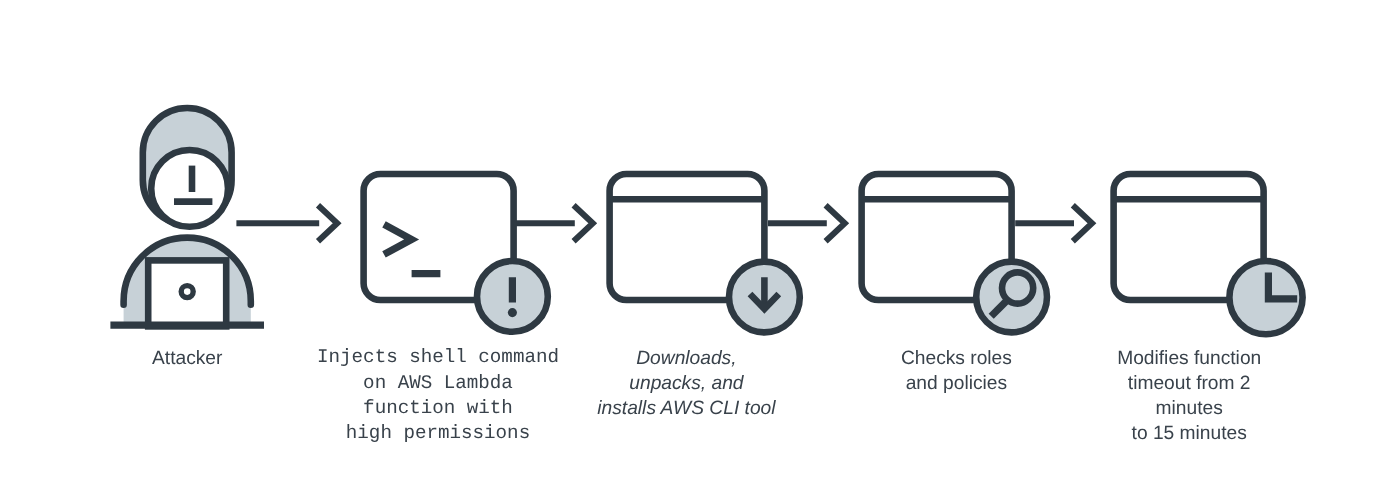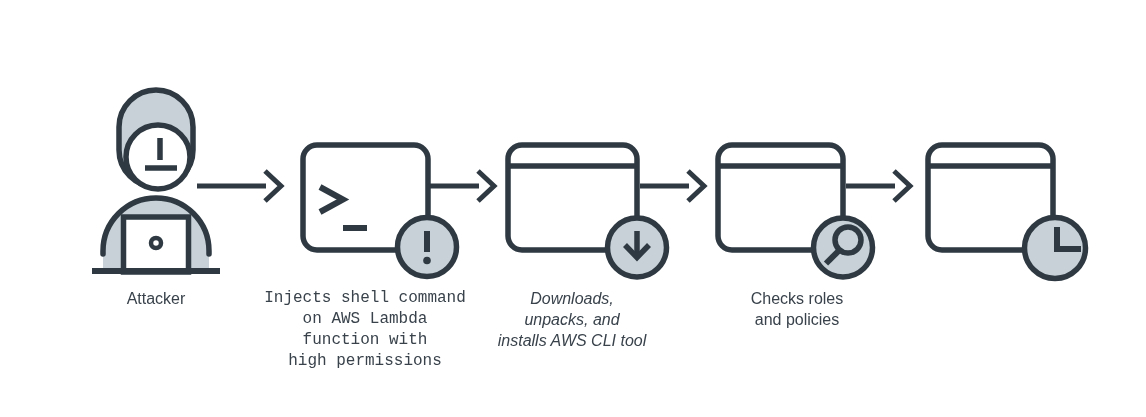--- a/index.html
+++ b/index.html
@@ -128,14 +128,17 @@
   <div class="caption cap-1">Attacker</div>
   <div class="caption cap-2">Injects shell command
 on AWS Lambda
 function with
 high permissions</div>
   <div class="caption cap-3">Downloads,
 unpacks, and
 installs AWS CLI tool</div>
   <div class="caption cap-4">Checks roles
 and policies</div>
+  <div class="caption cap-5">Modifies function
+timeout from 2 minutes
+to 15 minutes</div>
 
 </div>
 
 </body></html>

